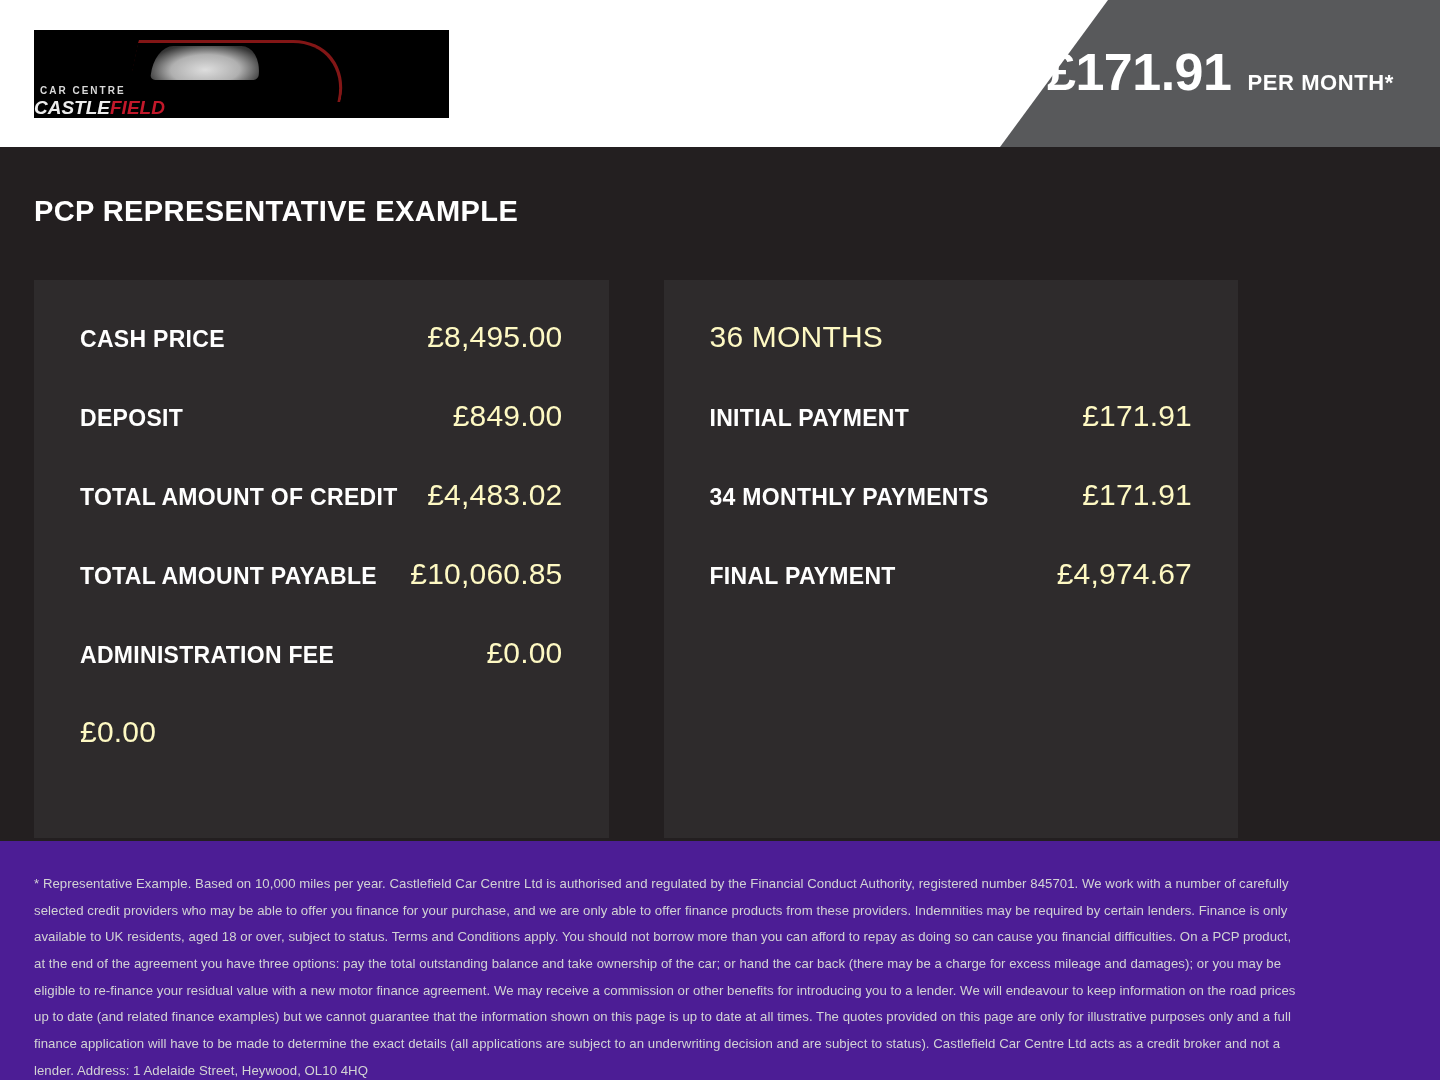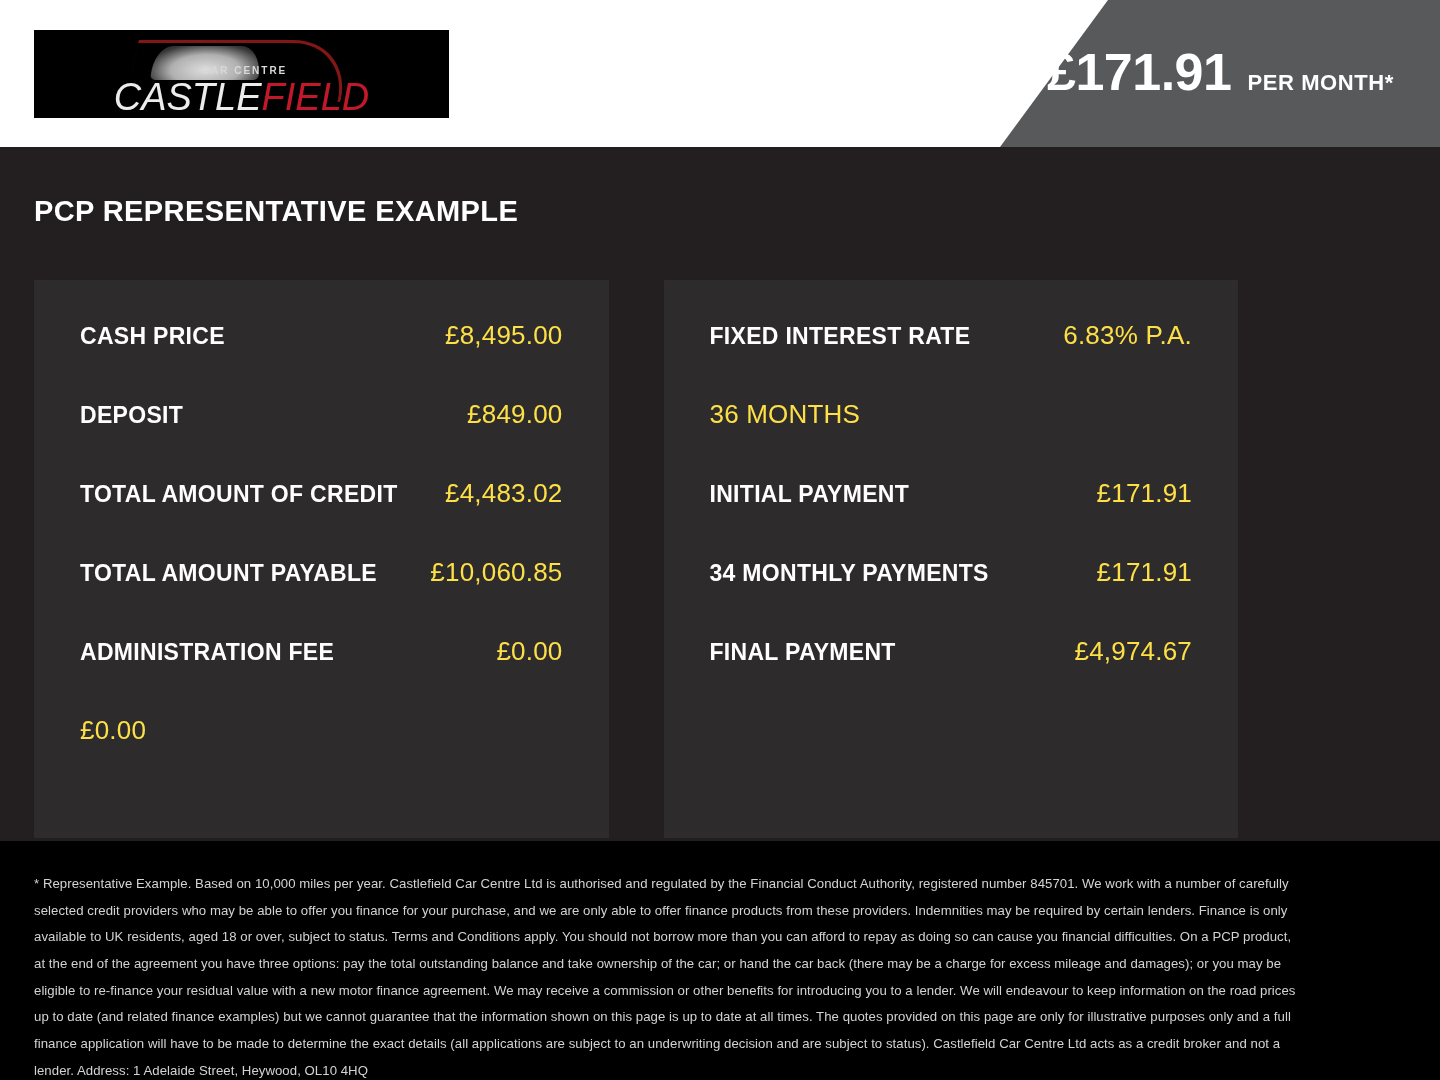--- a/index.html
+++ b/index.html
@@ -70,37 +70,36 @@
     border-top: 3px solid #9a1b1b;
     border-right: 3px solid #9a1b1b;
     border-radius: 0 60px 0 0;
     transform: skewX(-12deg);
     opacity: 0.85;
   }
   .logo-textwrap {
     position: absolute;
     left: 0;
     right: 0;
-    top: 36px;
-    text-align: center;
+    top: 56px;
     line-height: 1;
   }
   .logo-sub {
     display: block;
     font-size: 10px;
     letter-spacing: 2px;
     color: #d8d8d8;
     font-weight: bold;
     margin-bottom: 2px;
     margin-left: 6px;
   }
   .logo-main {
     display: inline-block;
-    font-size: 38px;
-    font-weight: normal;
+    font-size: 19px;
+    font-weight: bold;
     font-style: italic;
     letter-spacing: 0px;
     line-height: 1;
   }
   .logo-main .w1 { color: #ececec; }
   .logo-main .w2 { color: #c2182a; }
   .price-wrap {
     position: absolute;
     right: 46px;
     top: 46px;
@@ -153,34 +152,34 @@
     height: 79px;
   }
   .row-label {
     color: #ffffff;
     font-size: 23px;
     font-weight: bold;
     letter-spacing: 0.3px;
     white-space: nowrap;
   }
   .row-value {
-    color: #fde047;
-    font-size: 26px;
+    color: #fef9c3;
+    font-size: 30px;
     font-weight: normal;
     letter-spacing: 0.2px;
     white-space: nowrap;
     text-align: center;
   }
 
   
   .footer {
     position: relative;
     width: 1440px;
     height: 239px;
-    background: #000000;
+    background: #4c1d95;
     padding: 30px 140px 0 34px;
   }
   .footer p {
     color: #d2d3d4;
     font-size: 13.2px;
     line-height: 2.02;
     text-align: left;
     letter-spacing: 0.05px;
   }
 </style>
@@ -237,24 +236,20 @@
           <span class="row-label">ADMINISTRATION FEE</span>
           <span class="row-value">£0.00</span>
         </div>
         <div class="row">
           <span class="row-value">£0.00</span>
         </div>
       </div>
 
       <div class="card">
         <div class="row">
-          <span class="row-label">FIXED INTEREST RATE</span>
-          <span class="row-value">6.83% P.A.</span>
-        </div>
-        <div class="row">
           <span class="row-value">36 MONTHS</span>
         </div>
         <div class="row">
           <span class="row-label">INITIAL PAYMENT</span>
           <span class="row-value">£171.91</span>
         </div>
         <div class="row">
           <span class="row-label">34 MONTHLY PAYMENTS</span>
           <span class="row-value">£171.91</span>
         </div>

